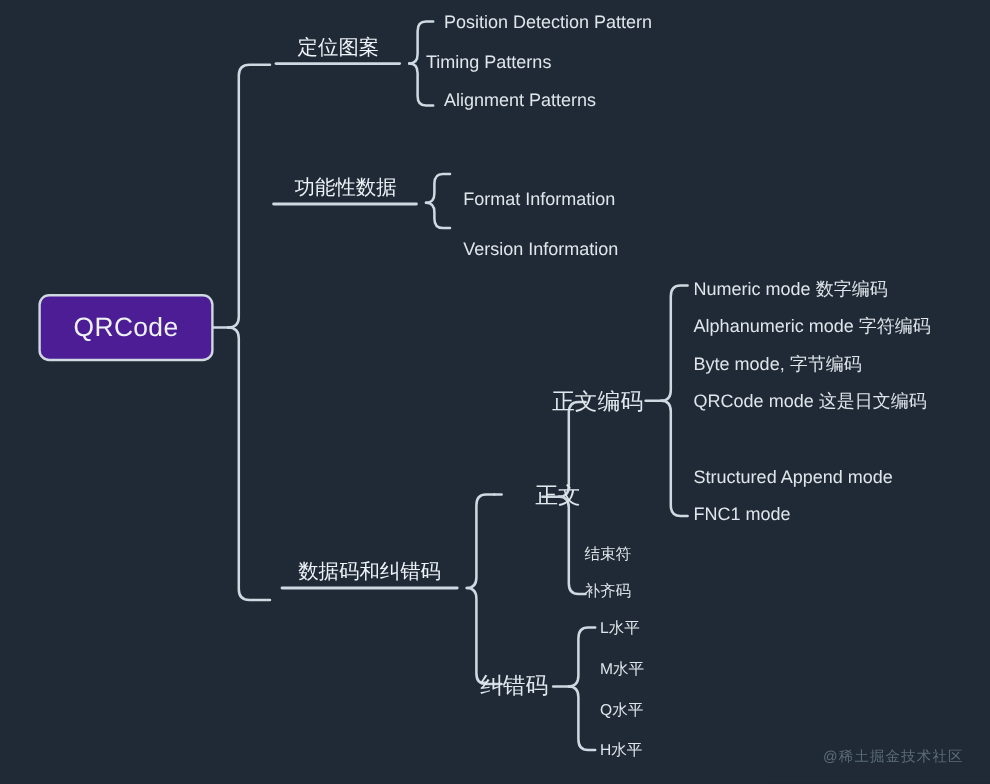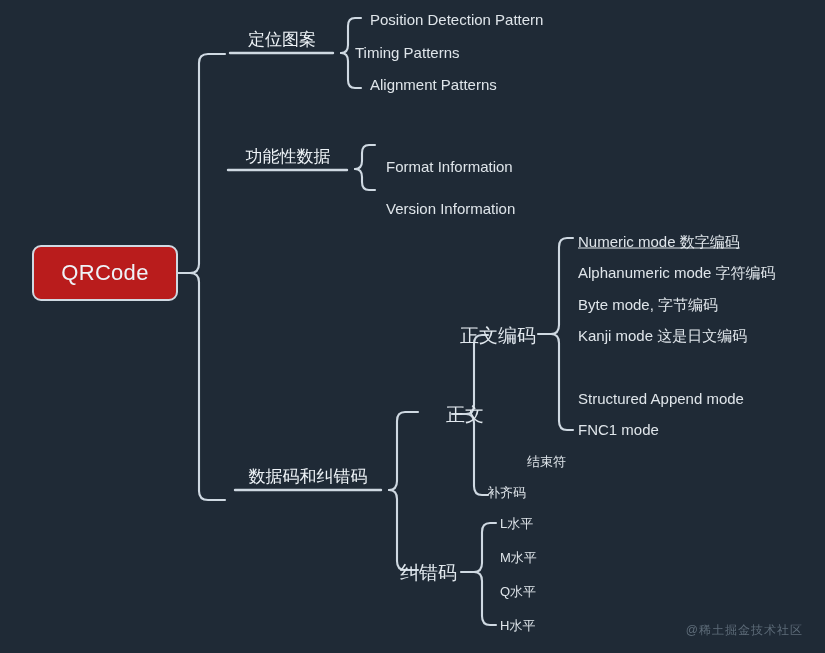--- a/index.html
+++ b/index.html
@@ -32,21 +32,21 @@
   }
   
   .root-node {
     left: 32px;
     top: 245px;
     width: 146px;
     height: 56px;
     box-sizing: border-box;
     border: 2px solid #cfd9e2;
     border-radius: 9px;
-    background: #b91c1c;
+    background: #4c1d95;
     display: flex;
     align-items: center;
     justify-content: center;
     font-size: 22px;
     color: #eef3f7;
     letter-spacing: .3px;
   }
   
   .l1 {
     font-size: 17px;
@@ -138,27 +138,27 @@
   <div class="node leaf" style="left:370px; top:84px;">Alignment Patterns</div>
 
   <div class="node leaf" style="left:386px; top:152px;margin-top:14px;">Format Information</div>
   <div class="node leaf" style="left:386px; top:184px;margin-top:24px;">Version Information</div>
 
   <div class="node l2" style="left:448px; top:414px;margin-left:36px;">正文</div>
 
   <div class="node l2" style="left:457px; top:572px;">纠错码</div>
 
   <div class="node l2" style="left:536px; top:335px;">正文编码</div>
-  <div class="node leaf-cn" style="left:487px; top:461px;margin-left:40px;">结束符</div>
+  <div class="node leaf-cn" style="left:487px; top:461px;">结束符</div>
   <div class="node leaf-cn" style="left:487px; top:492px;">补齐码</div>
 
-  <div class="node leaf" style="left:578px; top:241px;text-decoration:underline;">Numeric mode 数字编码</div>
+  <div class="node leaf" style="left:578px; top:241px;">Numeric mode 数字编码</div>
   <div class="node leaf" style="left:578px; top:272px;">Alphanumeric mode 字符编码</div>
   <div class="node leaf" style="left:578px; top:304px;">Byte mode, 字节编码</div>
-  <div class="node leaf" style="left:578px; top:335px;">Kanji mode 这是日文编码</div>
+  <div class="node leaf" style="left:578px; top:335px;">QRCode mode 这是日文编码</div>
   <div class="node leaf" style="left:578px; top:398px;">Structured Append mode</div>
   <div class="node leaf" style="left:578px; top:429px;">FNC1 mode</div>
 
   <div class="node leaf-cn" style="left:500px; top:523px;">L水平</div>
   <div class="node leaf-cn" style="left:500px; top:557px;">M水平</div>
   <div class="node leaf-cn" style="left:500px; top:591px;">Q水平</div>
   <div class="node leaf-cn" style="left:500px; top:625px;">H水平</div>
 
   <div class="watermark">@稀土掘金技术社区</div>
 

